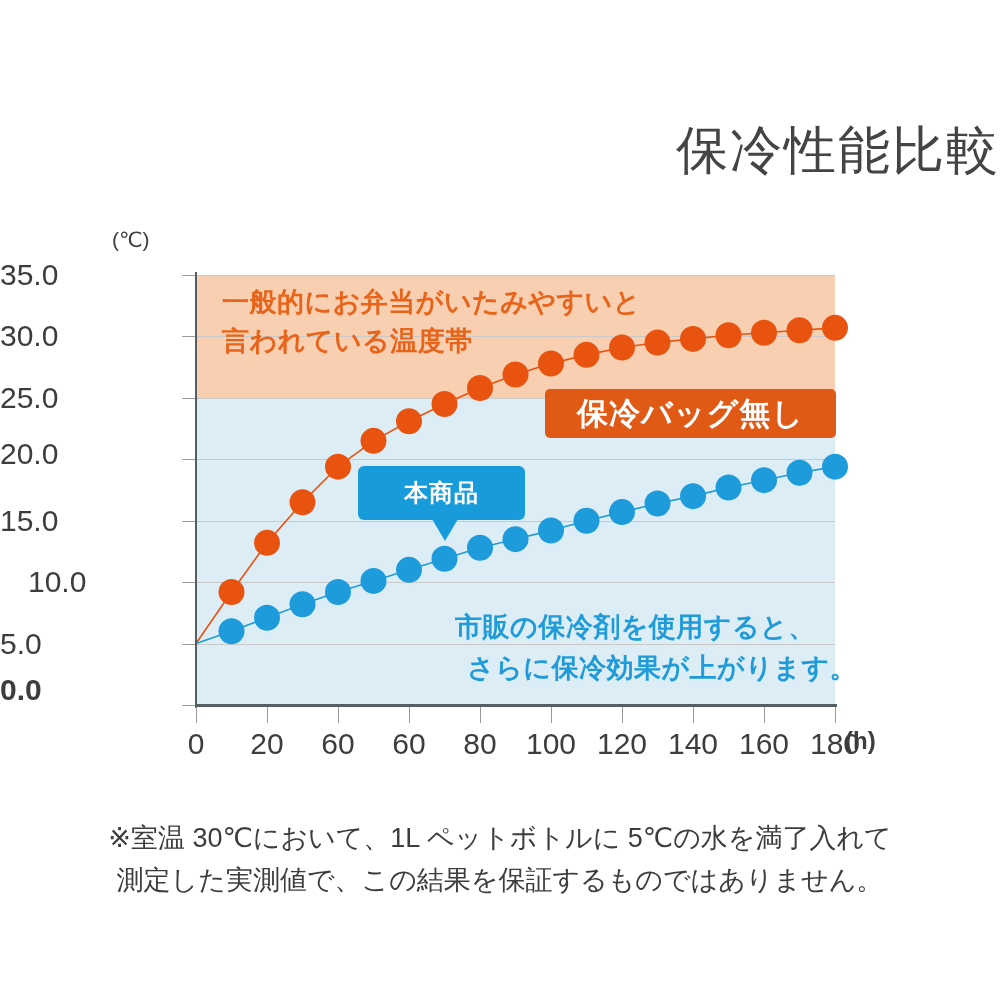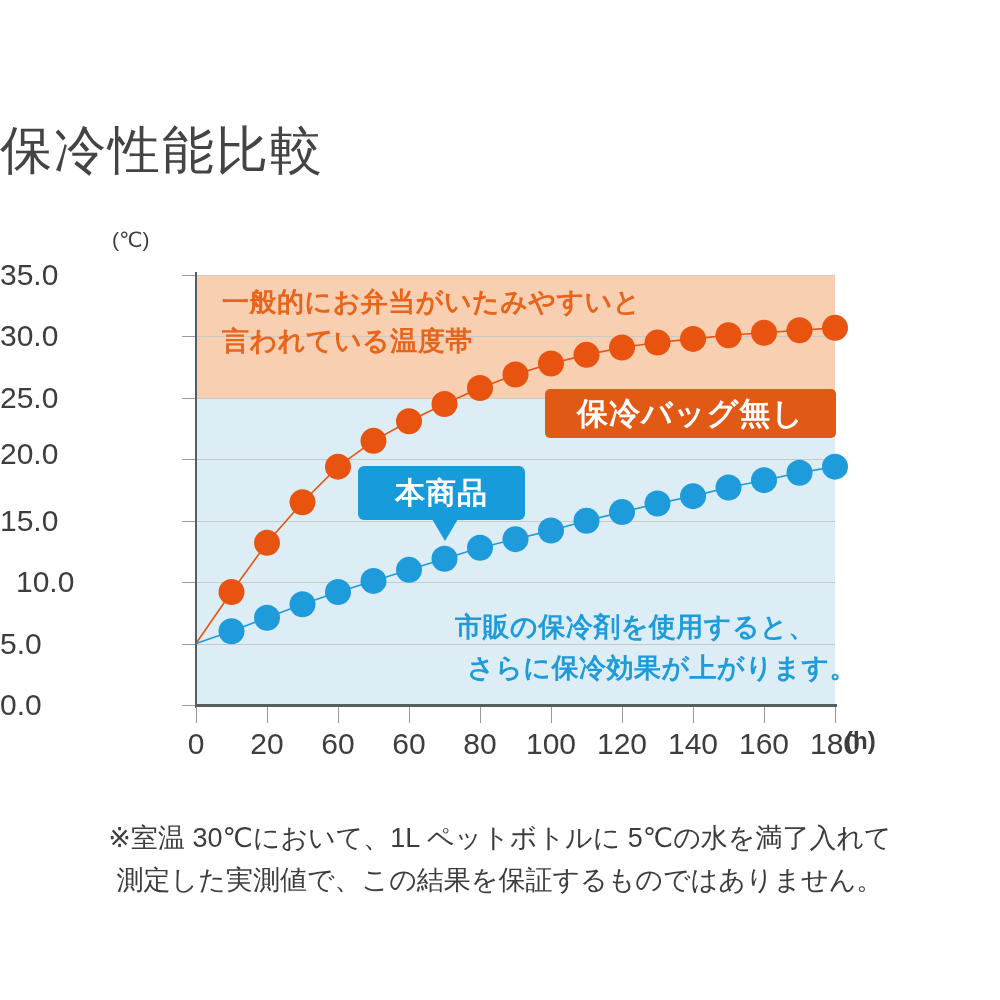--- a/index.html
+++ b/index.html
@@ -18,21 +18,21 @@
     position: relative;
     width: 1000px;
     height: 1000px;
   }
   
   #chart-title {
     position: absolute;
     left: 0;
     top: 122px;
     width: 1000px;
-    text-align: left;
+    text-align: right;
     font-size: 52px;
     font-weight: 500;
     letter-spacing: 2px;
     color: #444444;
     line-height: 1.1;
   }
   
   #y-unit {
     position: absolute;
     left: 112px;
@@ -184,21 +184,21 @@
   }
   #callout-blue {
     position: absolute;
     left: 358px;
     top: 466px;
     width: 167px;
     height: 54px;
     background: #179bdb;
     border-radius: 6px;
     color: #ffffff;
-    font-size: 30px;
+    font-size: 24px;
     font-weight: bold;
     display: flex;
     align-items: center;
     justify-content: center;
     letter-spacing: 1px;
   }
   #callout-blue-arrow {
     position: absolute;
     left: 432px;
     top: 519px;
@@ -284,25 +284,25 @@
         <circle cx="603.5" cy="197.80000000000004" r="13" fill="#1d9bdb"></circle>
         <circle cx="639" cy="191.65714285714287" r="13" fill="#1d9bdb"></circle>
       </svg>
   </div>
 
   <div id="axis-y"></div>
   <div id="axis-x"></div>
 
   <div id="y-axis-labels">
       <div class="ytick" style="top: 705px;"></div>
-      <div class="ytick-label" style="top: 705px; left: 0px; width: 176px;">0.0</div>
+      <div class="ytick-label" style="top: 690px; left: 0px; width: 176px; font-weight: bold;">0.0</div>
       <div class="ytick" style="top: 643.571px;"></div>
       <div class="ytick-label" style="top: 643.571px; left: 0px; width: 176px;">5.0</div>
       <div class="ytick" style="top: 582.143px;"></div>
-      <div class="ytick-label" style="top: 582.143px; left: 0px; width: 176px; padding-left: 16px;">10.0</div>
+      <div class="ytick-label" style="top: 582.143px; left: 12px; width: 176px; padding-left: 16px;">10.0</div>
       <div class="ytick" style="top: 520.714px;"></div>
       <div class="ytick-label" style="top: 520.714px; left: 0px; width: 176px;">15.0</div>
       <div class="ytick" style="top: 459.286px;"></div>
       <div class="ytick-label" style="top: 454px; left: 0px; width: 176px;">20.0</div>
       <div class="ytick" style="top: 397.857px;"></div>
       <div class="ytick-label" style="top: 397.857px; left: 0px; width: 176px;">25.0</div>
       <div class="ytick" style="top: 336.429px;"></div>
       <div class="ytick-label" style="top: 336.429px; left: 0px; width: 176px;">30.0</div>
       <div class="ytick" style="top: 275px;"></div>
       <div class="ytick-label" style="top: 275px; left: 0px; width: 176px;">35.0</div>

